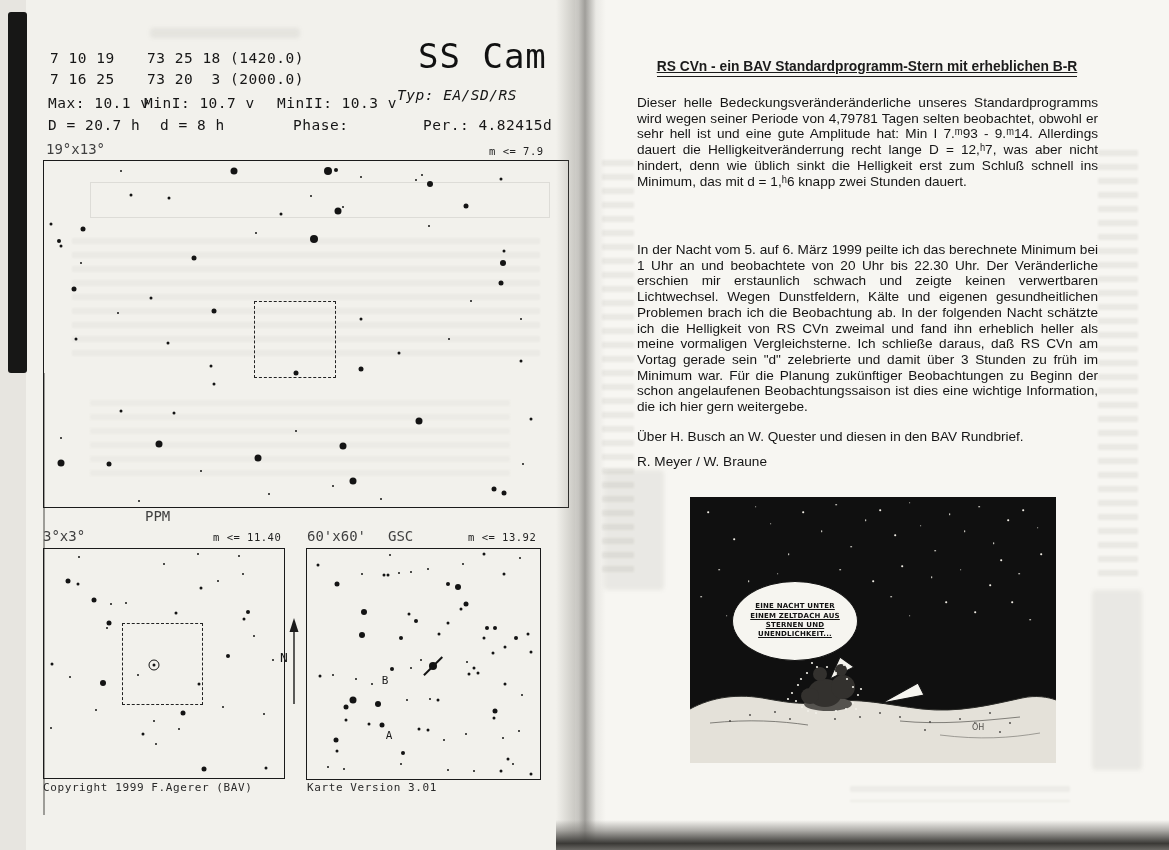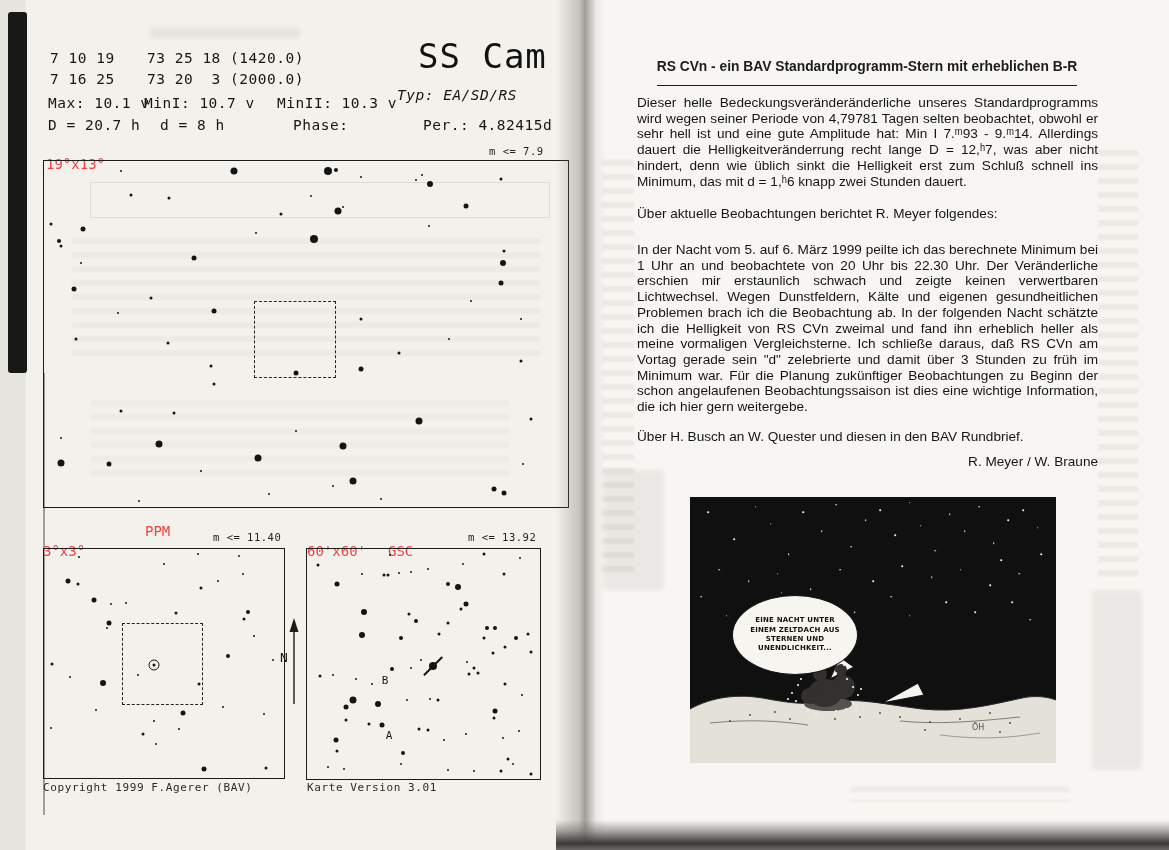--- a/index.html
+++ b/index.html
@@ -18,47 +18,47 @@
   .page-left{left:26px;width:549px;background:var(--paper_left,#f2f1ec);}
   .page-right{left:575px;width:594px;background:var(--paper_right,#f7f6f2);}
   .ghost{pointer-events:none;}
   .ghost.stripes{background:repeating-linear-gradient(180deg,rgba(80,78,70,.10) 0 6px,rgba(80,78,70,0) 6px 14px);filter:blur(1px);}
   .ghost.smudge{background:rgba(80,78,70,.08);filter:blur(2px);border-radius:4px;}
   .ghost.boxline{border:1px solid rgba(70,70,64,.12);}
   
   .mono{font-family:"DejaVu Sans Mono","Liberation Mono",monospace;}
   .hdr{font-size:14.5px;letter-spacing:.5px;white-space:pre;color:#161616;}
   .star-name{font-size:34px;letter-spacing:1px;color:#111;}
-  .scale-label{font-size:14px;color:#ef4444;margin-top:15px;}
+  .scale-label{font-size:14px;color:#404040;}
   .maglimit{font-size:10.5px;letter-spacing:.5px;color:#222;}
   .caption{font-size:11px;letter-spacing:.6px;color:#2a2a2a;}
   .chartbox{border:1.5px solid #1b1b1b;background:transparent;}
   .starfield{position:absolute;inset:0;}
   .dot{position:absolute;background:#141414;border-radius:50%;transform:translate(-50%,-50%);display:block;}
   .dashedbox{position:absolute;border:1.4px dashed #222;display:block;}
   .varcircle{position:absolute;width:9px;height:9px;border:1.3px solid #141414;border-radius:50%;transform:translate(-50%,-50%);}
   .varcircle::after{content:"";position:absolute;left:50%;top:50%;width:3px;height:3px;margin:-1.5px 0 0 -1.5px;background:#141414;border-radius:50%;}
   .varslash{position:absolute;width:26px;height:1.7px;background:#141414;transform:translate(-50%,-50%) rotate(-45deg);}
   .starlabel{position:absolute;font-family:"DejaVu Sans Mono",monospace;font-size:11px;color:#1b1b1b;transform:translate(-50%,-50%);}
   .north{font-size:13px;color:#161616;}
   
   .pagenum{left:637px;top:27px;width:460px;text-align:center;font-size:14px;font-weight:700;letter-spacing:2px;}
   .title{left:637px;top:59px;width:460px;text-align:center;font-size:13.8px;font-weight:600;}
-  .title span{border-bottom:1.2px solid #1b1b1b;padding-bottom:11px;}
+  .title span{border-bottom:1.2px solid #1b1b1b;padding-bottom:2px;text-decoration:underline;}
   .body-text{left:637px;width:461px;font-size:13.6px;line-height:15.7px;text-align:justify;color:#151515;}
-  .sig{text-align:right;}
+  .sig{}
   
   .cartoon{left:690px;top:497px;width:366px;height:266px;background:var(--cartoon_sky,#101010);}
   .cartoon svg{position:absolute;inset:0;}
   .skydot{position:absolute;width:1.6px;height:1.6px;background:#efece4;border-radius:50%;transform:translate(-50%,-50%);}
   .bubble{position:absolute;background:#f6f5f0;border:1.6px solid #121212;border-radius:50%;
           display:flex;align-items:center;justify-content:center;text-align:center;
           font-family:"DejaVu Sans",sans-serif;font-weight:700;font-size:7px;line-height:1.35;
           letter-spacing:.2px;color:#121212;padding:6px 10px;box-sizing:border-box;}
-  .bubble-left{left:42px;top:98px;width:126px;height:80px;}
+  .bubble-left{left:42px;top:84px;width:126px;height:80px;text-decoration:underline;}
   .bubble-right{left:202px;top:95px;width:142px;height:94px;}
 </style>
 </head>
 <body>
 
 <div class="root">
 
   <div class="abs left-margin-strip"></div>
   <div class="abs page page-left"></div>
   <div class="abs page page-right"></div>
@@ -302,21 +302,20 @@
         <span class="starlabel" style="left: 35.2%; top: 80.9%;">A</span>
       </div>
   </div>
 
   <div class="abs mono caption" style="left:43px;top:781px;">Copyright 1999 F.Agerer (BAV)</div>
   <div class="abs mono caption" style="left:307px;top:781px;">Karte Version 3.01</div>
 
   <div class="abs title"><span>RS CVn - ein BAV Standardprogramm-Stern mit erheblichen B-R</span></div>
 
   <div class="abs body-text" style="top:95px;">Dieser helle Bedeckungsveränderänderliche unseres Standardprogramms wird wegen seiner Periode von 4,79781 Tagen selten beobachtet, obwohl er sehr hell ist und eine gute Amplitude hat: Min I 7.ᵐ93 - 9.ᵐ14. Allerdings dauert die Helligkeitveränderrung recht lange D = 12,ʰ7, was aber nicht hindert, denn wie üblich sinkt die Helligkeit erst zum Schluß schnell ins Minimum, das mit d = 1,ʰ6 knapp zwei Stunden dauert.</div>
-  <div class="abs body-text" style="top:206px;">Über aktuelle Beobachtungen berichtet R. Meyer folgendes:</div>
   <div class="abs body-text" style="top:242px;">In der Nacht vom 5. auf 6. März 1999 peilte ich das berechnete Minimum bei 1 Uhr an und beobachtete von 20 Uhr bis 22.30 Uhr. Der Veränderliche erschien mir erstaunlich schwach und zeigte keinen verwertbaren Lichtwechsel. Wegen Dunstfeldern, Kälte und eigenen gesundheitlichen Problemen brach ich die Beobachtung ab. In der folgenden Nacht schätzte ich die Helligkeit von RS CVn zweimal und fand ihn erheblich heller als meine vormaligen Vergleichsterne. Ich schließe daraus, daß RS CVn am Vortag gerade sein "d" zelebrierte und damit über 3 Stunden zu früh im Minimum war. Für die Planung zukünftiger Beobachtungen zu Beginn der schon angelaufenen Beobachtungssaison ist dies eine wichtige Information, die ich hier gern weitergebe.</div>
   <div class="abs body-text" style="top:429px;">Über H. Busch an W. Quester und diesen in den BAV Rundbrief.</div>
   <div class="abs body-text sig" style="top:454px;">R. Meyer / W. Braune</div>
 
   <div class="abs cartoon">
     <svg viewBox="0 0 366 266" width="366" height="266">
 
       <path d="M0,212 C22,200 48,196 78,202 C100,206 116,208 136,205 C168,200 198,208 232,212 C268,216 300,208 332,201 C346,198 358,200 366,203 L366,266 L0,266 Z" fill="#e4e1d9"></path>
       <path d="M0,212 C22,200 48,196 78,202 C100,206 116,208 136,205 C168,200 198,208 232,212 C268,216 300,208 332,201 C346,198 358,200 366,203" fill="none" stroke="#2b2b28" stroke-width="1"></path>
       <path d="M20,226 C60,222 90,224 118,228" fill="none" stroke="#55534f" stroke-width="0.7"></path>

